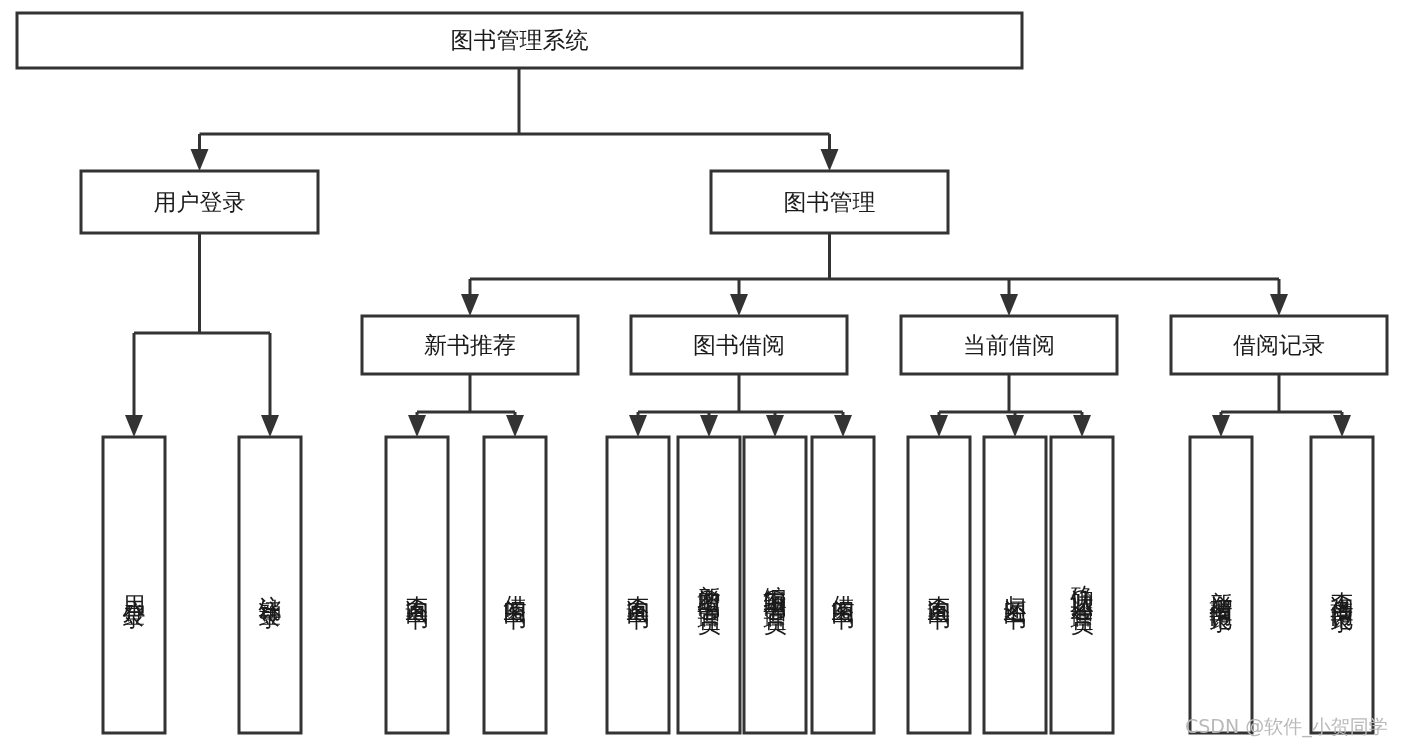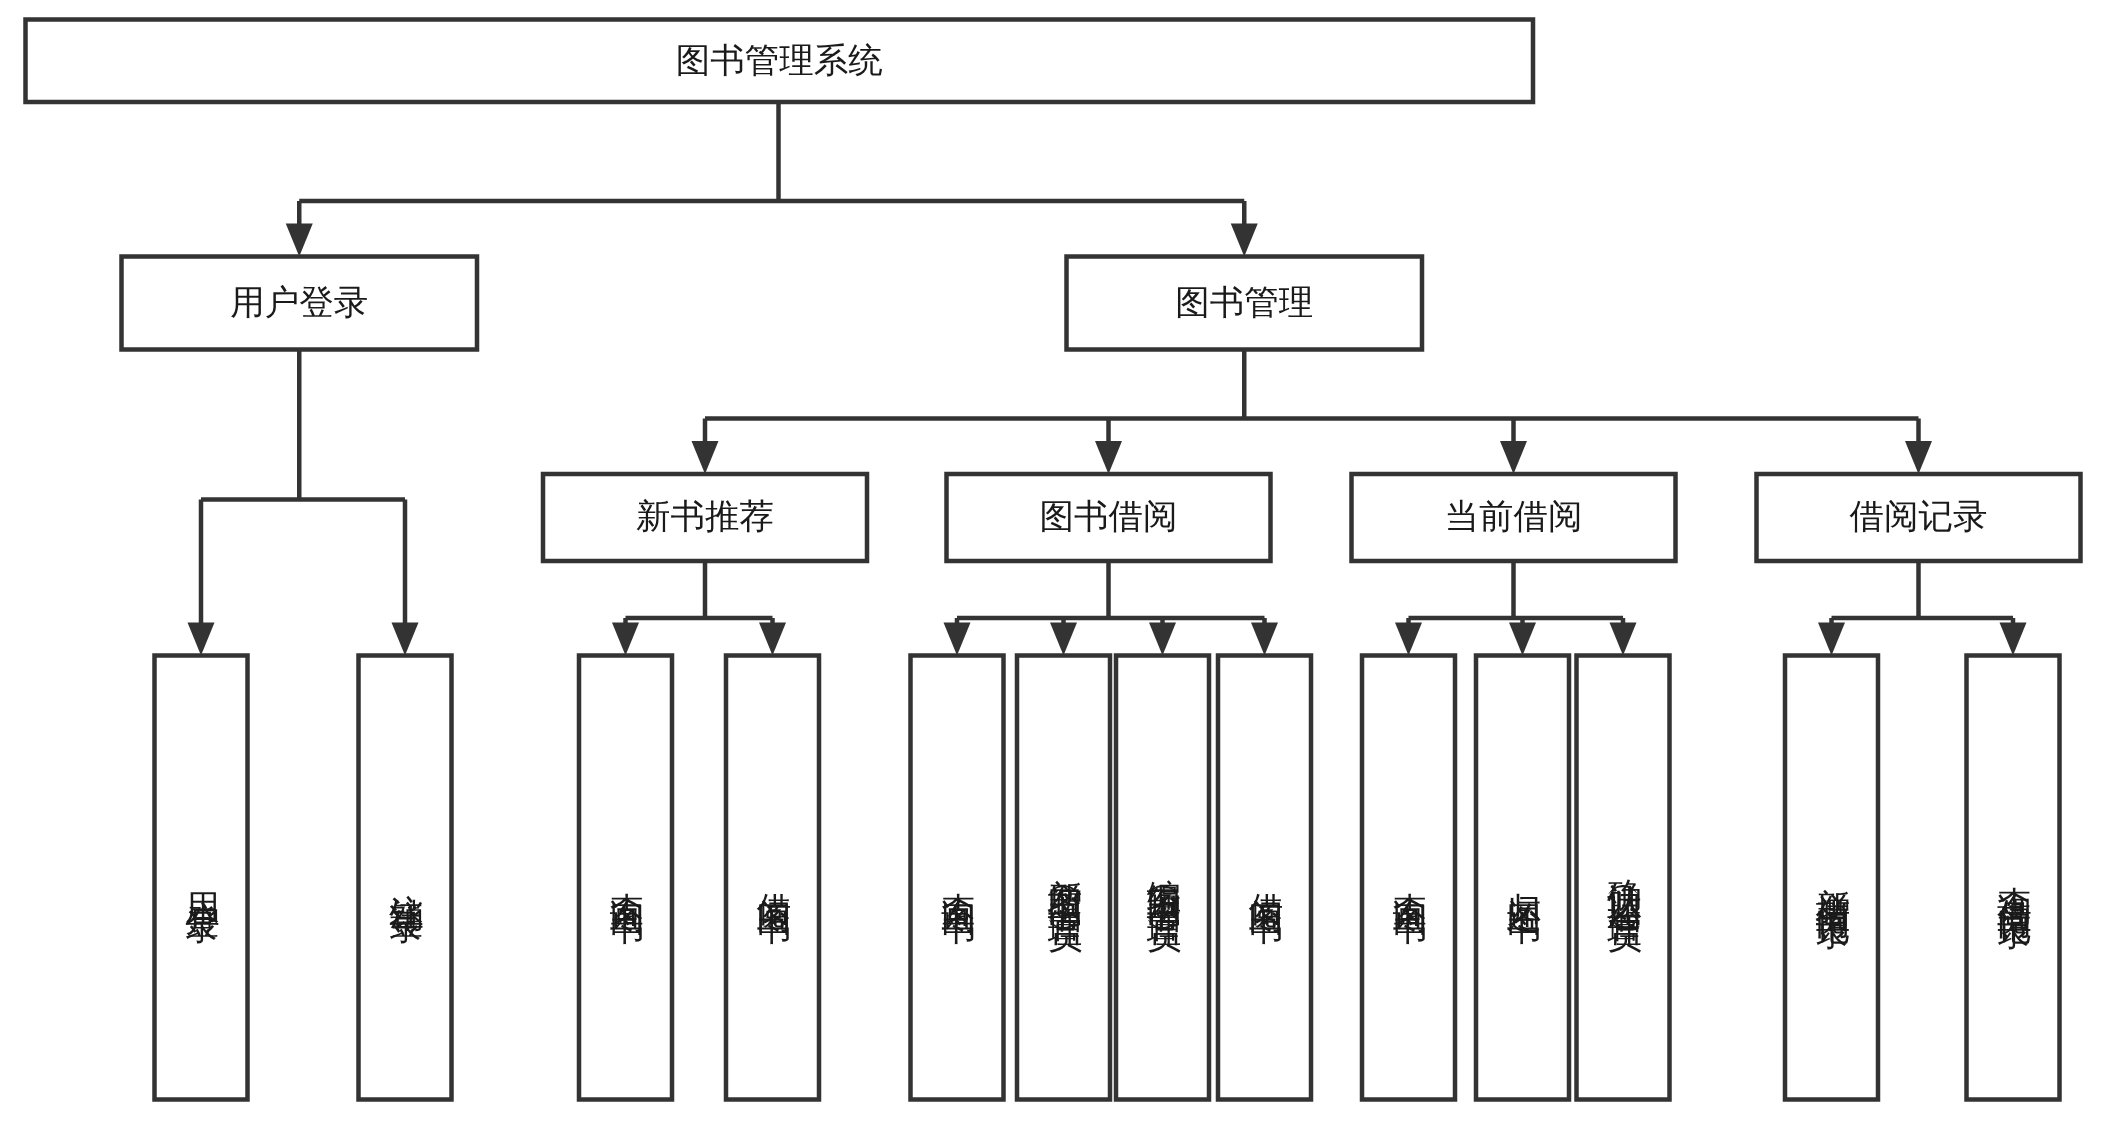--- a/index.html
+++ b/index.html
@@ -177,14 +177,15 @@
       <div class="leaf-label-v" style="left: 678px; top: 437px; width: 62px; height: 296px;">新增图书（管理员）</div>
       <div class="leaf-label-v" style="left: 744px; top: 437px; width: 62px; height: 296px;">编辑图书（管理员）</div>
       <div class="leaf-label-v" style="left: 812px; top: 437px; width: 62px; height: 296px;">借阅图书</div>
       <div class="leaf-label-v" style="left: 908px; top: 437px; width: 62px; height: 296px;">查询图书</div>
       <div class="leaf-label-v" style="left: 984px; top: 437px; width: 62px; height: 296px;">归还图书</div>
       <div class="leaf-label-v" style="left: 1051px; top: 437px; width: 62px; height: 296px;">确认归还（管理员）</div>
       <div class="leaf-label-v" style="left: 1190px; top: 437px; width: 62px; height: 296px;">新增借阅记录</div>
       <div class="leaf-label-v" style="left: 1311px; top: 437px; width: 62px; height: 296px;">查询借阅记录</div>
     </div>
 
+  <div class="watermark">CSDN @软件_小贺同学</div>
 
 </div>
 
 </body></html>

